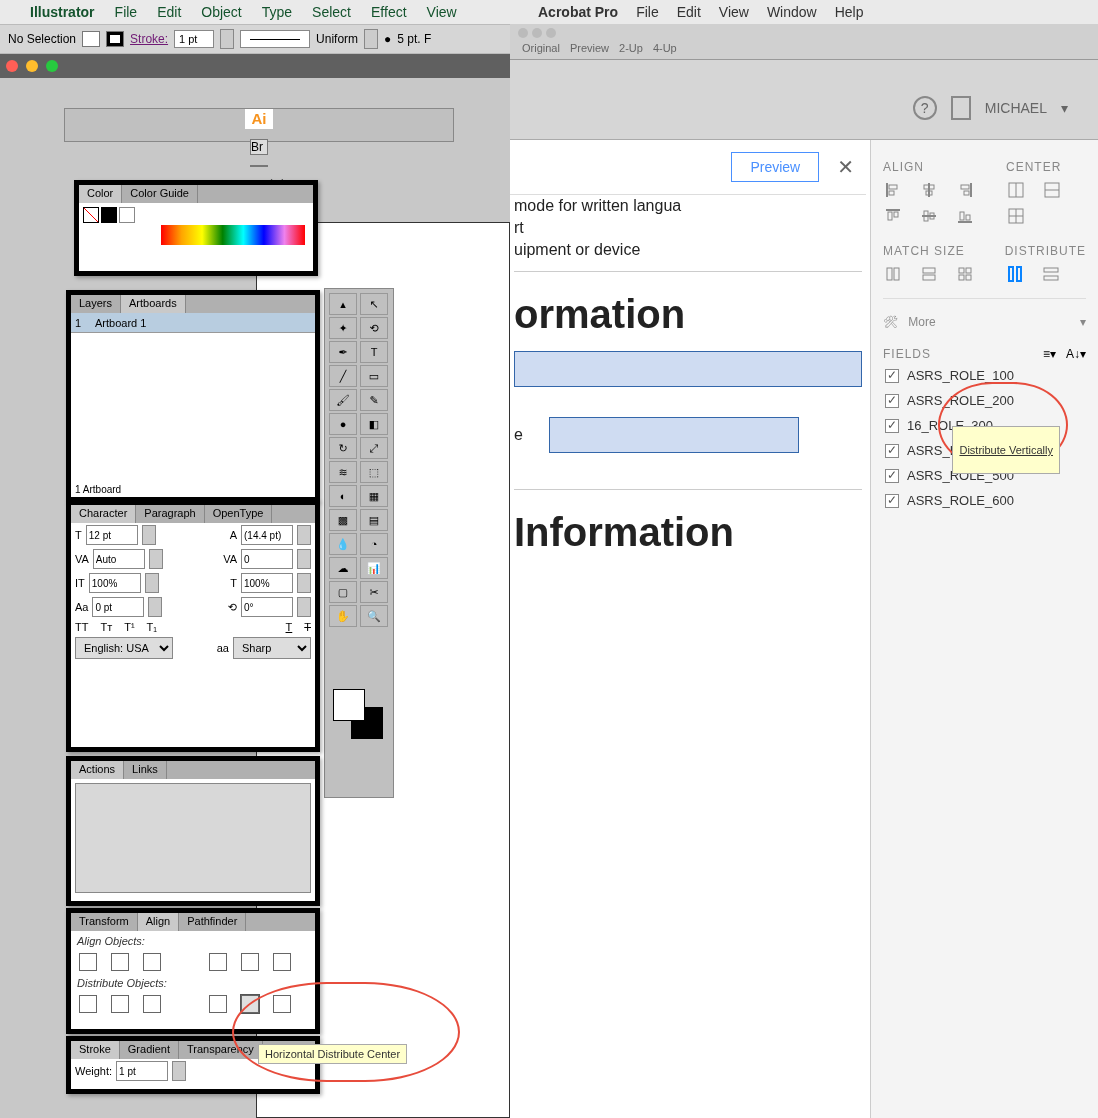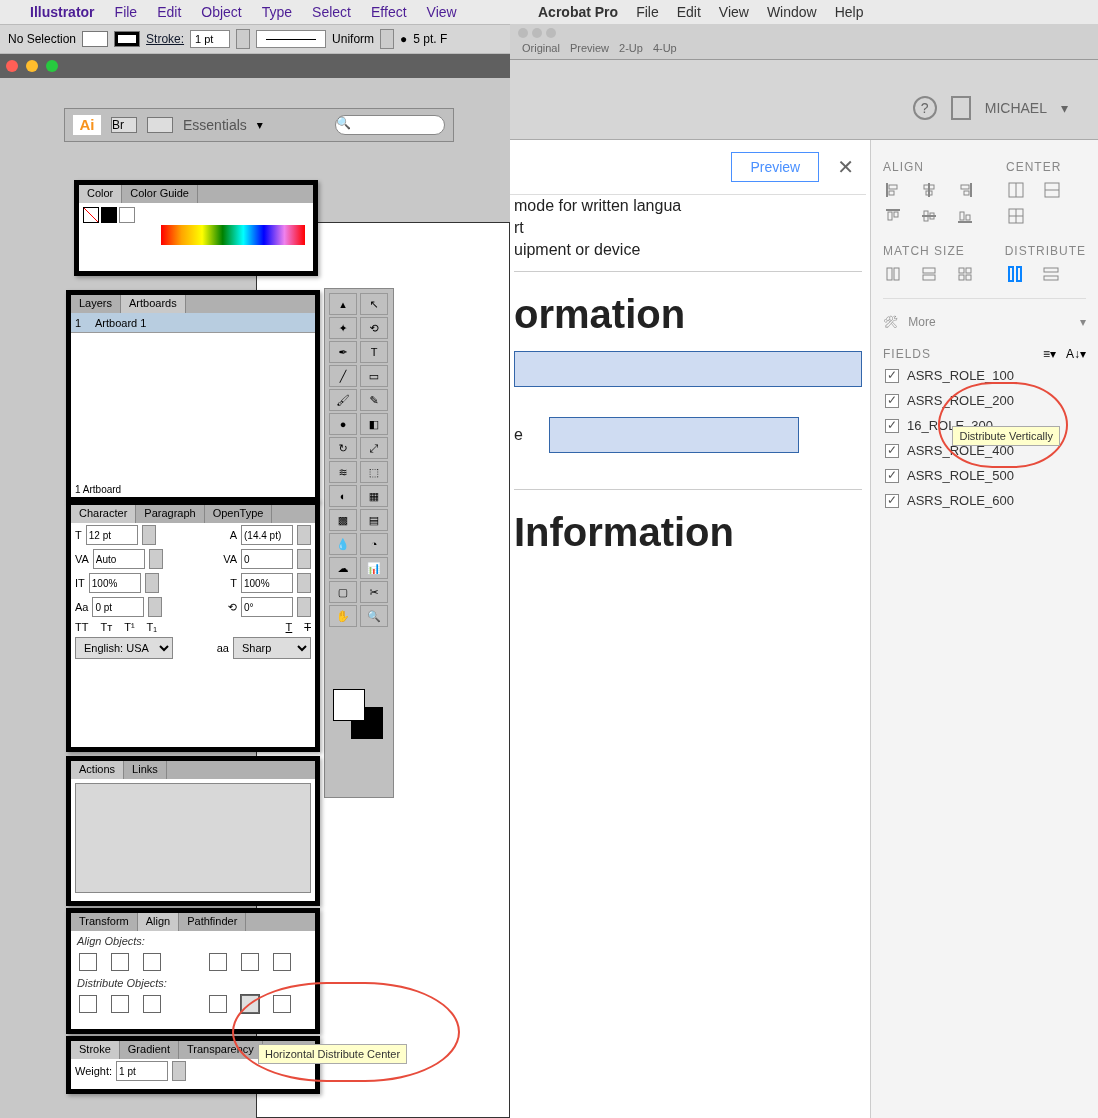--- a/index.html
+++ b/index.html
@@ -1,27 +1,27 @@
 <!DOCTYPE html>
 <html><head>
 <meta charset="utf-8">
 <style>
   * { box-sizing: border-box; margin: 0; padding: 0; }
   body { font-family: -apple-system, "Helvetica Neue", Arial, sans-serif; width: 1098px; height: 1118px; background: #eaeaea; position: relative; overflow: hidden; font-size: 12px; }
   
   
   .ai-side { position: absolute; left: 0; top: 0; width: 510px; height: 100%; background: #606060; }
-  .ai-menubar { position: absolute; left: 0; top: 0; width: 100%; height: 24px; background: #eaeaea; display: flex; align-items: center; gap: 20px; padding: 0 10px; font-size: 14px; font-weight: 500; color: #4c1d95; }
+  .ai-menubar { position: absolute; left: 0; top: 0; width: 100%; height: 24px; background: #eaeaea; display: flex; align-items: center; gap: 20px; padding: 0 10px; font-size: 14px; font-weight: 500; color: #14532d; }
   .ai-menubar .app { font-weight: bold; }
   .ai-opts { position: absolute; left: 0; top: 24px; width: 100%; height: 30px; background: #d6d6d6; display: flex; align-items: center; gap: 6px; padding: 0 8px; font-size: 12px; border-top: 1px solid #bbb; border-bottom: 1px solid #bbb;}
   .traffic { position: absolute; left: 6px; top: 60px; display: flex; gap: 8px; }
   .dot { width: 12px; height: 12px; border-radius: 50%; }
   .dot.r{background:#ff5f56;} .dot.y{background:#ffbd2d;} .dot.g{background:#27c93f;}
   .ai-workspace { position: absolute; left: 0; top: 78px; right: 0; bottom: 0; background: #c8c8c8; }
-  .ai-appbar { position: absolute; left: 64px; top: 108px; width: 390px; height: 34px; background: #c0c0c0; border: 1px solid #888; display: flex; align-items: center; gap: 10px; padding: 0 8px; }
+  .ai-appbar { position: absolute; left: 64px; top: 108px; width: 390px; height: 34px; background: #c0c0c0; border: 1px solid #888; display: flex; align-items: center; gap: 10px; padding: 0 8px; flex-direction: column; }
   .ai-appbar .ai-logo { width: 28px; height: 20px; background:#fff; color:#f7931e; font-weight:bold; text-align:center; line-height:20px; font-size:15px;}
   .ai-appbar .ws-name { font-size: 14px; color:#555;text-align:center; }
   .search { width:110px; height:20px; border:1px solid #888; background:#fff; border-radius:10px;}
   .artboard { position: absolute; left: 256px; top: 144px; right: 0; bottom: 0; background: #fff; border: 1px solid #333; }
   
   .panel { position: absolute; background: #ffffff; border: 5px solid #000000; box-shadow: 2px 2px 4px rgba(0,0,0,0.3); font-size: 11px; }
   .panel-tabs { display:flex; background:#b0b0b0; height:18px; }
   .ptab { padding:2px 8px; background:#c9c9c9; border-right:1px solid #888; font-size:11px;}
   .ptab.inactive{background:#b0b0b0;}
   
@@ -82,25 +82,25 @@
   .sb-row{display:flex;gap:16px;margin:6px 0;}
   .sb-icon{width:20px;height:20px;display:flex;align-items:center;justify-content:center;}
   .sb-icon svg{display:block;}
   .sb-icon.active svg rect, .sb-icon.active svg line{stroke:#0a84ff;}
   .more-row{display:flex;align-items:center;gap:10px;color:#888;padding:16px 0 8px;border-top:1px solid #ddd;margin-top:8px;}
   .field-list{margin-top:2px;}
   .fl-item{display:flex;align-items:center;gap:8px;padding:5px 2px;font-size:13px;color:#333;}
   .cb{width:14px;height:14px;border:1px solid #888;background:#fff;display:inline-block;position:relative;}
   .cb:after{content:'✓';position:absolute;left:1px;top:-2px;font-size:12px;color:#555;}
   
-  .tooltip-ac{position:absolute;right:38px;top:426px;background:#ffffcc;border:1px solid #aaa;padding:3px 6px;font-size:11px;color:#333;z-index:20;}
+  .tooltip-ac{position:absolute;right:38px;top:426px;background:#ffffcc;border:1px solid #aaa;padding:17px 6px;font-size:11px;color:#333;z-index:20;text-decoration:underline;}
   .anno-ac{position:absolute;right:30px;top:382px;width:130px;height:86px;border:2px solid #e74c3c;border-radius:50%/60%;z-index:15;pointer-events:none;}
   
-  .stroke-link{color:#0f172a;text-decoration:underline;}
-  .mini{width:26px;height:16px;border:1px solid #777;background:#ddd;}
+  .stroke-link{color:#701a75;text-decoration:underline;}
+  .mini{width:18px;height:16px;border:1px solid #777;background:#ddd;}
   .stroke-val{border:1px solid #888;background:#fff;padding:0 4px;height:18px;width:40px;font-size:11px;}
   .style-box{width:70px;height:18px;border:1px solid #888;background:#fff;display:flex;align-items:center;justify-content:center;}
   .style-box .ln{width:50px;height:1px;background:#000;}
 </style>
 </head>
 <body>
 
 <div class="ai-side">
   <div class="ai-menubar">
     <span></span>

